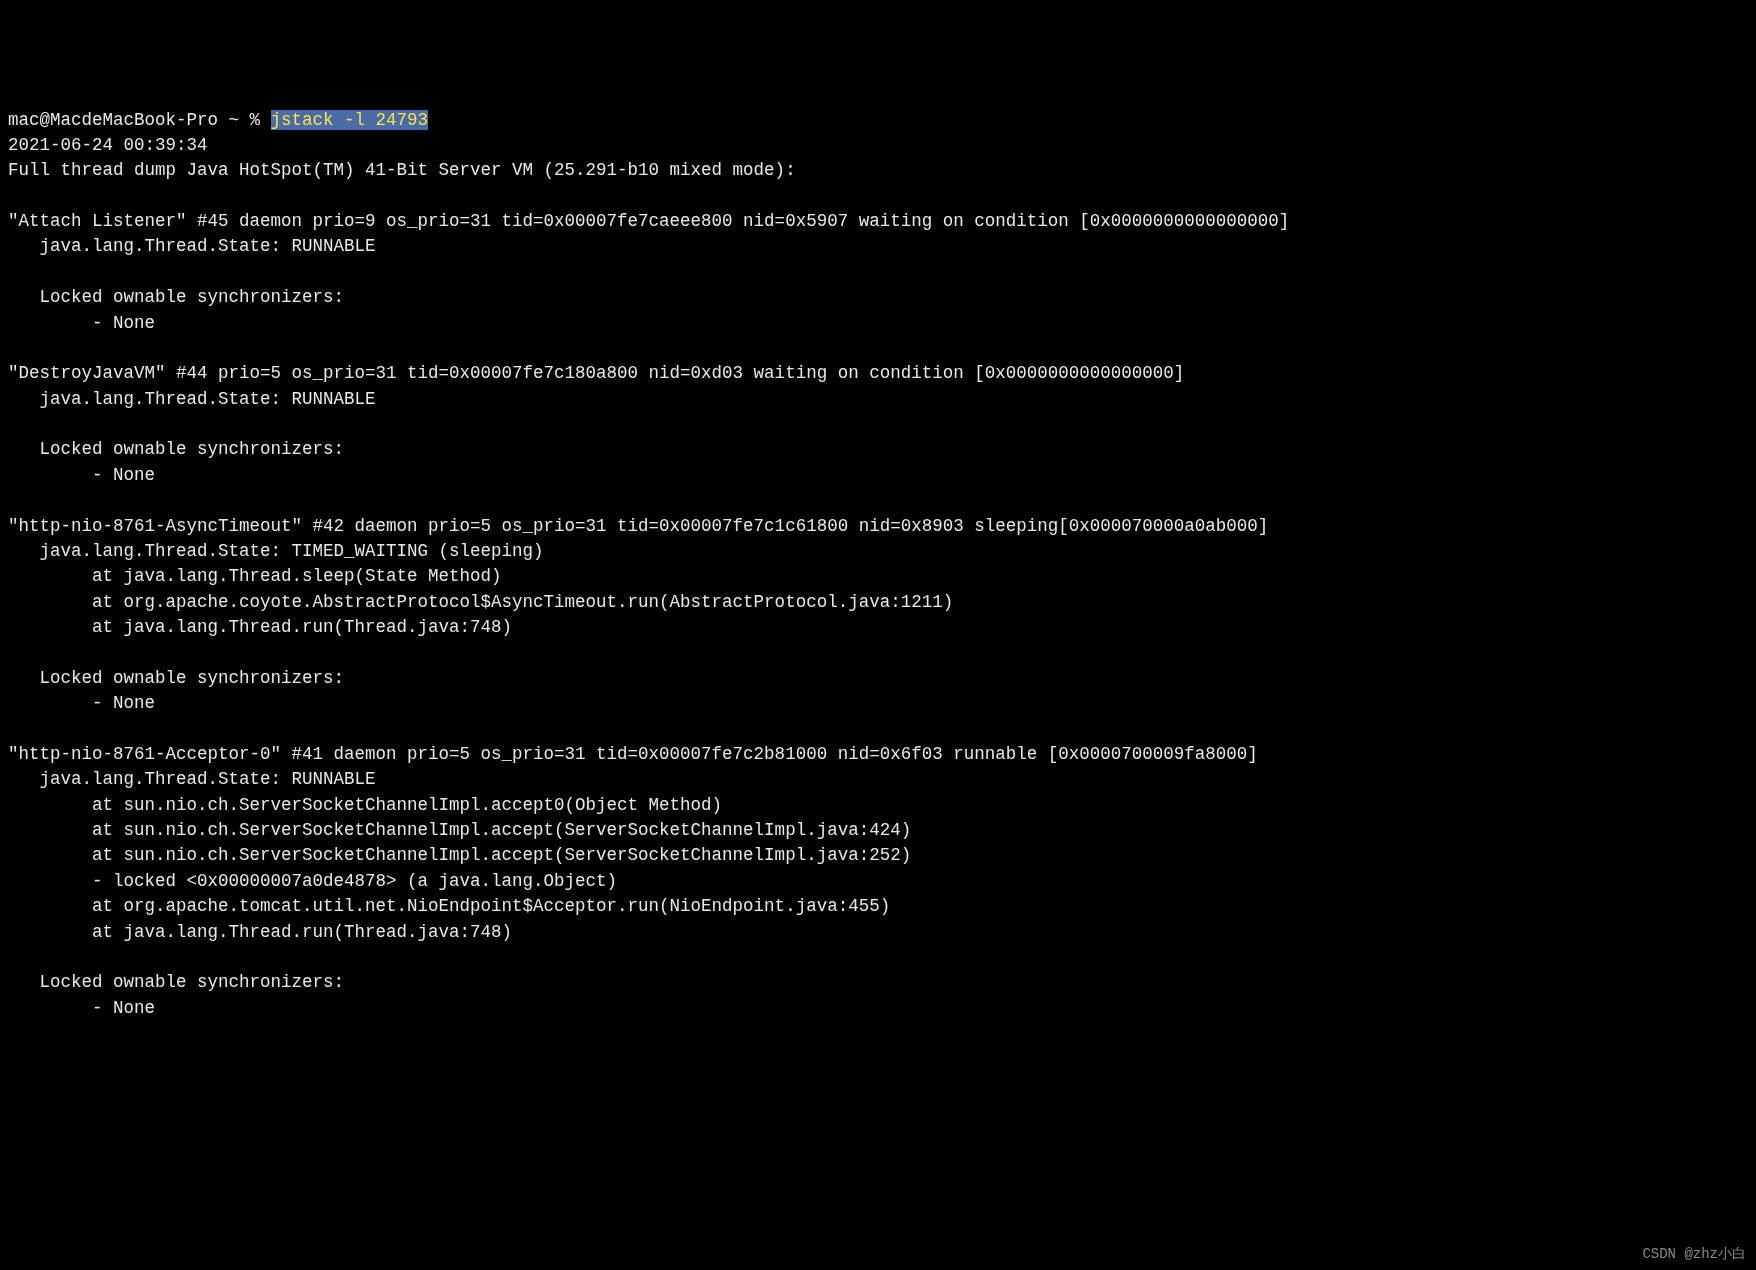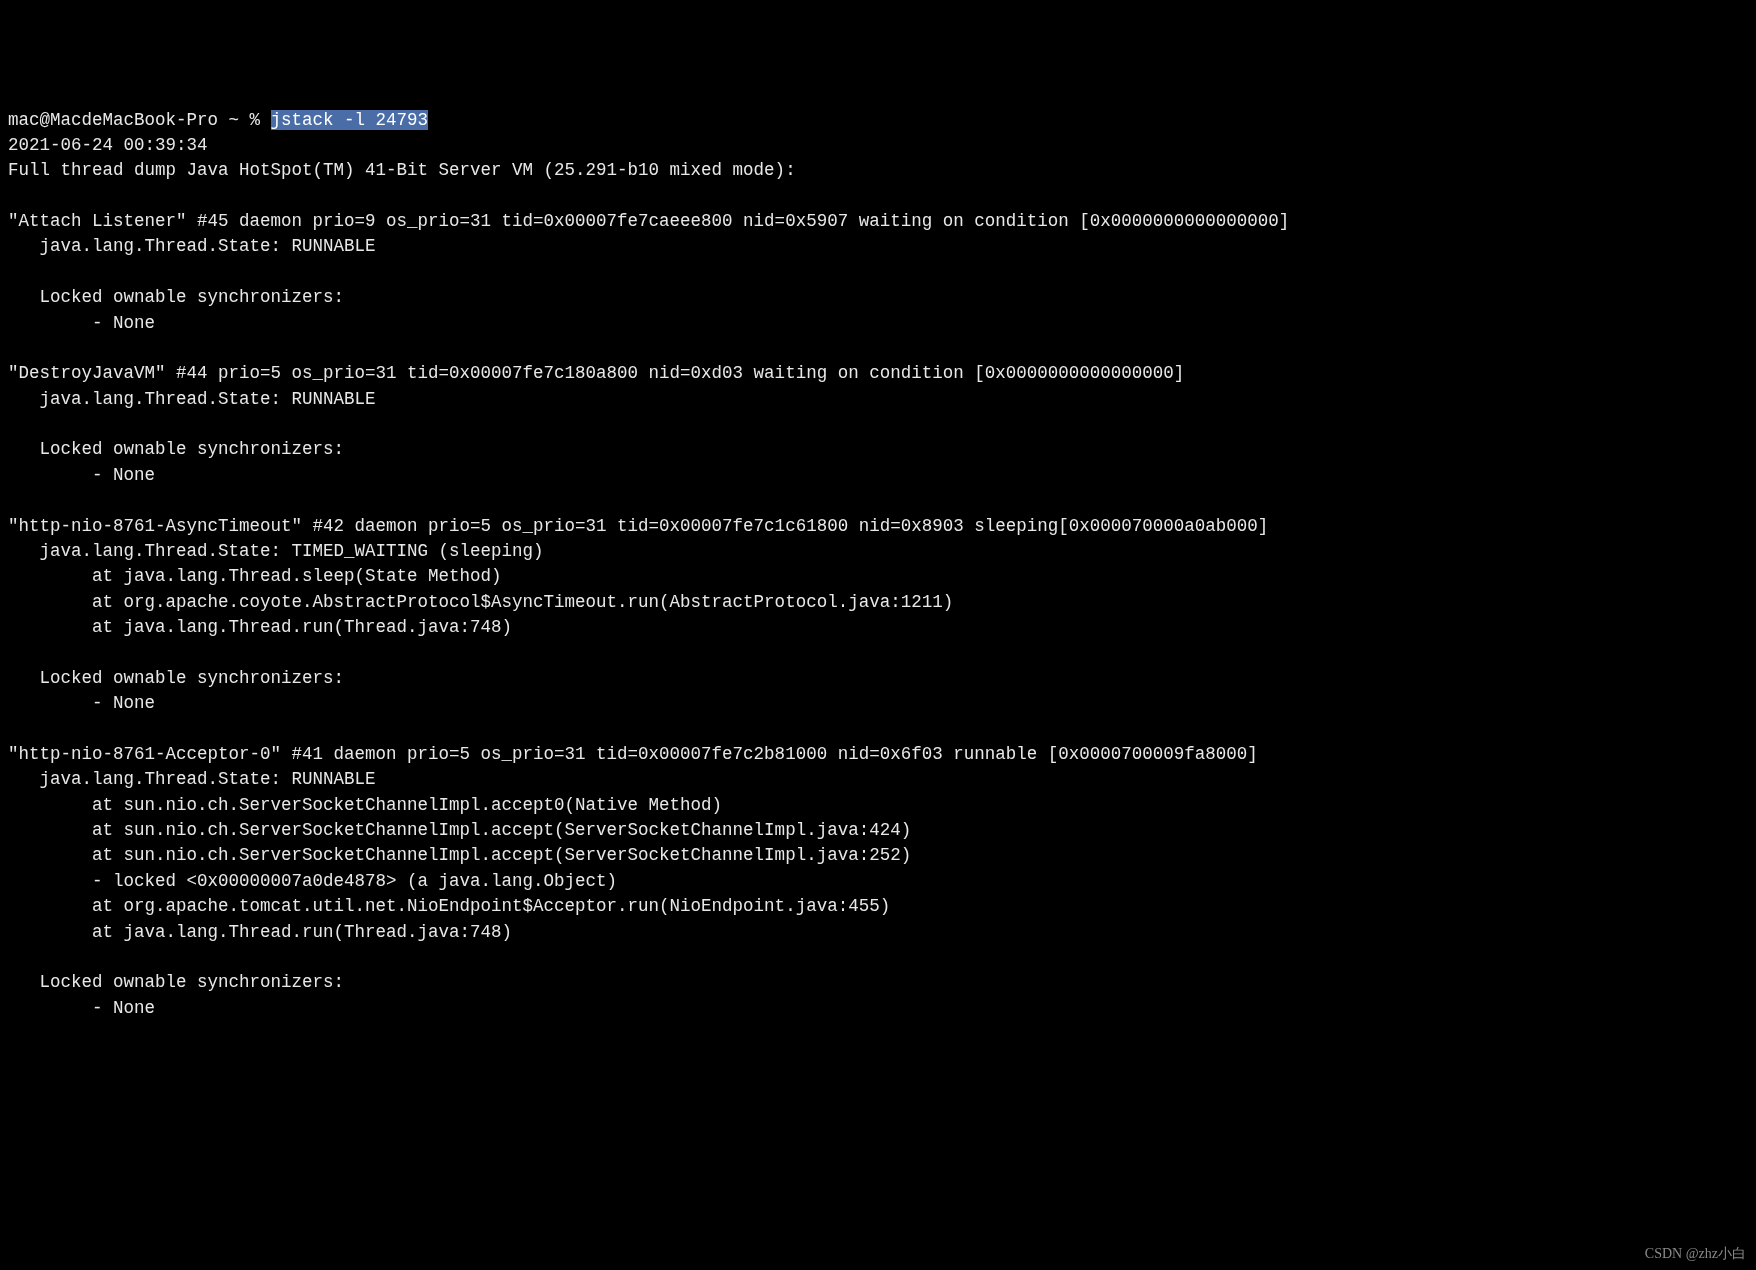--- a/index.html
+++ b/index.html
@@ -15,29 +15,29 @@
       line-height: 1.45;
       padding: 6px 8px;
       white-space: pre;
       overflow: hidden;
       width: 1756px;
       height: 1270px;
       position: relative;
     }
     .highlight {
       background-color: #4a6da7;
-      color: #ffffff;
+      color: #fde047;
     }
     .watermark {
       position: absolute;
       bottom: 6px;
       right: 10px;
       color: #8a8a8a;
       font-size: 14px;
-      font-family: Liberation Serif, serif;
+      font-family: Liberation Mono, monospace;
     }
   </style>
 </head>
 <body>
 
 
 
 <div><span>mac@MacdeMacBook-Pro ~ % </span><span class="highlight">jstack -l 24793</span>
 <span>2021-06-24 00:39:34</span>
 <span>Full thread dump Java HotSpot(TM) 41-Bit Server VM (25.291-b10 mixed mode):</span>
@@ -58,21 +58,21 @@
 <span>   java.lang.Thread.State: TIMED_WAITING (sleeping)</span>
 <span>        at java.lang.Thread.sleep(State Method)</span>
 <span>        at org.apache.coyote.AbstractProtocol$AsyncTimeout.run(AbstractProtocol.java:1211)</span>
 <span>        at java.lang.Thread.run(Thread.java:748)</span>
 
 <span>   Locked ownable synchronizers:</span>
 <span>        - None</span>
 
 <span>"http-nio-8761-Acceptor-0" #41 daemon prio=5 os_prio=31 tid=0x00007fe7c2b81000 nid=0x6f03 runnable [0x0000700009fa8000]</span>
 <span>   java.lang.Thread.State: RUNNABLE</span>
-<span>        at sun.nio.ch.ServerSocketChannelImpl.accept0(Native Method)</span>
+<span>        at sun.nio.ch.ServerSocketChannelImpl.accept0(Object Method)</span>
 <span>        at sun.nio.ch.ServerSocketChannelImpl.accept(ServerSocketChannelImpl.java:424)</span>
 <span>        at sun.nio.ch.ServerSocketChannelImpl.accept(ServerSocketChannelImpl.java:252)</span>
 <span>        - locked &lt;0x00000007a0de4878&gt; (a java.lang.Object)</span>
 <span>        at org.apache.tomcat.util.net.NioEndpoint$Acceptor.run(NioEndpoint.java:455)</span>
 <span>        at java.lang.Thread.run(Thread.java:748)</span>
 
 <span>   Locked ownable synchronizers:</span>
 <span>        - None</span>
 </div>
 

